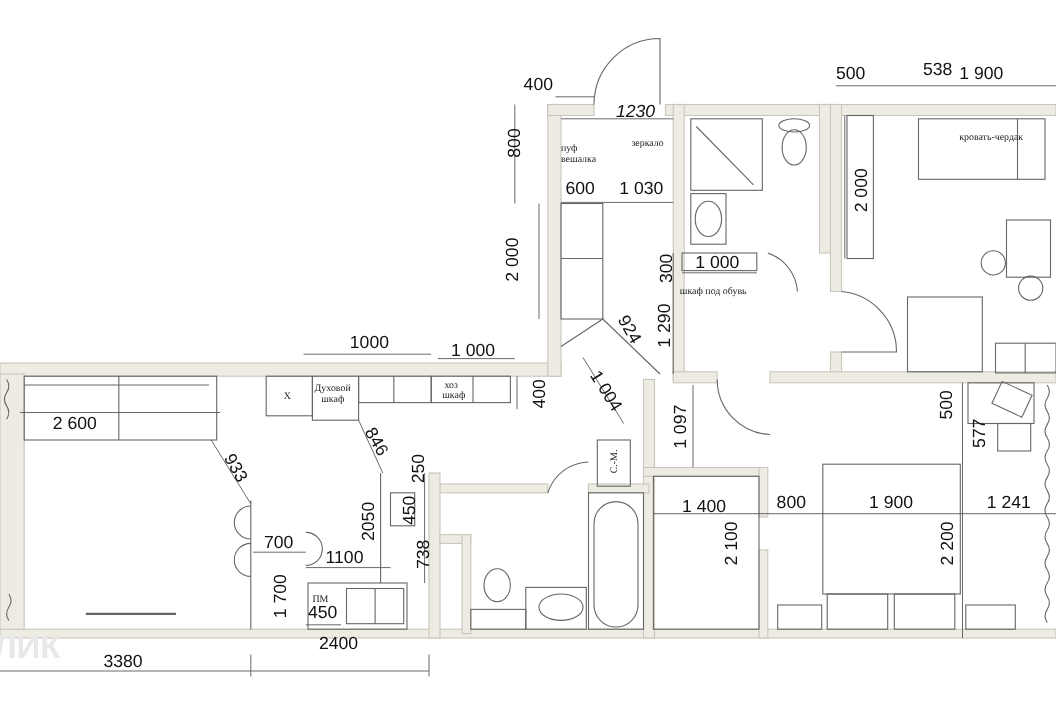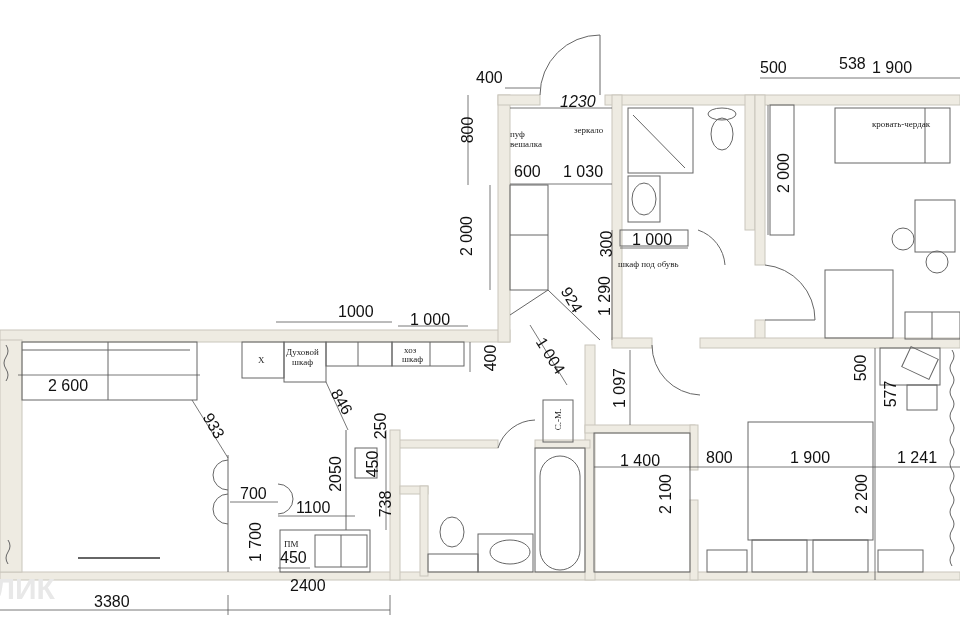--- a/index.html
+++ b/index.html
@@ -178,21 +178,21 @@
 <div class="lbl small" style="left:618px;top:260px;">шкаф под обувь</div>
 <div class="lbl rot90" style="left:594px;top:236px;">300</div>
 <div class="lbl rot90" style="left:585px;top:288px;">1 290</div>
 <div class="lbl" style="left:558px;top:292px;transform:rotate(60deg);">924</div>
 <div class="lbl" style="left:530px;top:348px;transform:rotate(58deg);">1 004</div>
 <div class="lbl" style="left:760px;top:60px;">500</div>
 <div class="lbl" style="left:803px;top:56px;margin-left:36px;">538</div>
 <div class="lbl" style="left:872px;top:60px;">1 900</div>
 <div class="lbl rot90" style="left:764px;top:165px;">2 000</div>
 <div class="lbl small" style="left:872px;top:120px;">кровать-чердак</div>
-<div class="lbl" style="left:338px;top:304px;">1000</div>
+<div class="lbl" style="left:318px;top:304px;">1000</div>
 <div class="lbl" style="left:410px;top:312px;">1 000</div>
 <div class="lbl rot90" style="left:478px;top:350px;">400</div>
 <div class="lbl small" style="left:258px;top:356px;">X</div>
 <div class="lbl small" style="left:286px;top:348px;">Духовой</div>
 <div class="lbl small" style="left:292px;top:358px;">шкаф</div>
 <div class="lbl small" style="left:404px;top:346px;">хоз</div>
 <div class="lbl small" style="left:402px;top:355px;">шкаф</div>
 <div class="lbl" style="left:48px;top:378px;">2 600</div>
 <div class="lbl" style="left:200px;top:418px;transform:rotate(60deg);">933</div>
 <div class="lbl" style="left:328px;top:394px;transform:rotate(60deg);">846</div>

